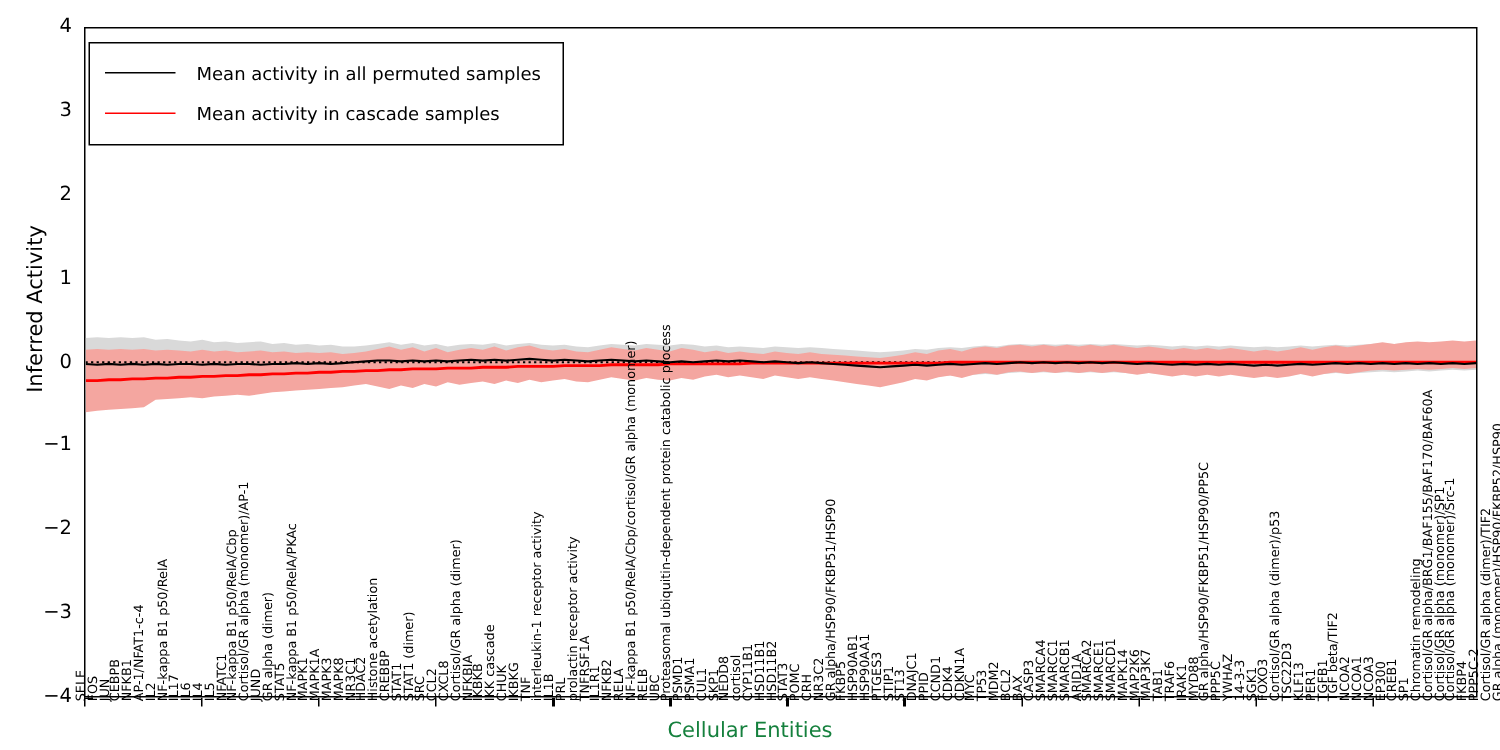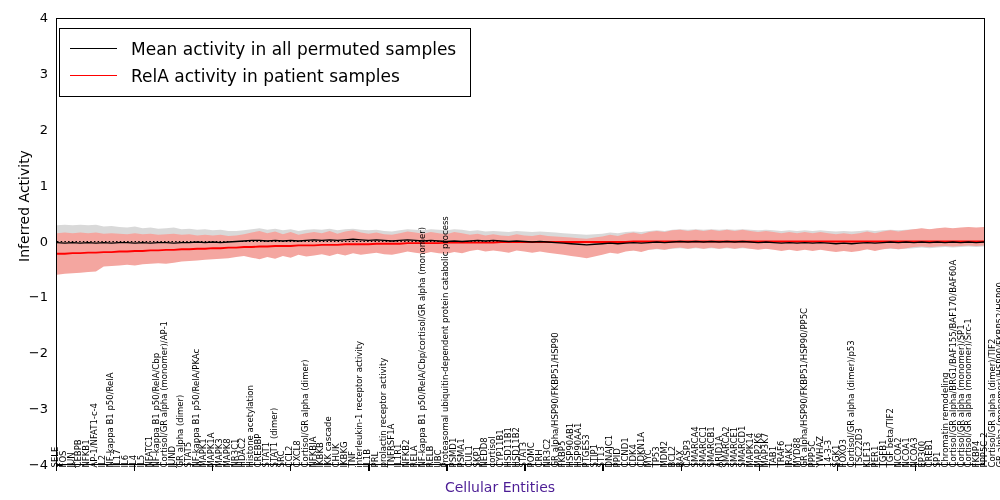--- a/index.html
+++ b/index.html
@@ -12,21 +12,21 @@
   .ttl{
     position:absolute;left:0;top:1px;width:1000px;text-align:center;
     font-size:15px;color:#000;
   }
   .ylab{
     position:absolute;left:-86px;top:198px;width:220px;text-align:center;
     transform:rotate(-90deg);font-size:14px;color:#000;
   }
   .xlab{
     position:absolute;left:0;top:479px;width:1000px;text-align:center;
-    font-size:14px;color:#4c1d95;
+    font-size:14px;color:#15803d;
   }
   .plotbox{
     position:absolute;left:56px;top:18px;width:929px;height:447px;
     border:1.3px solid #000;box-sizing:border-box;overflow:hidden;
     background:#fff;
   }
   .svgwrap{position:absolute;left:0;top:0;width:100%;height:100%;}
   .ytick{
     position:absolute;left:0;width:48px;text-align:right;
     font-size:13px;color:#000;transform:translateY(-8px);
@@ -34,21 +34,21 @@
   .ytickmark{position:absolute;left:56px;width:6px;height:1.3px;background:#000;}
   .xtickmark{position:absolute;top:465px;width:1.3px;height:6px;background:#000;}
   .legend{
     position:absolute;left:59px;top:28px;
     border:1.4px solid #000;background:#fff;
     padding:6px 14px 7px 10px;
   }
   .lrow{display:flex;align-items:center;height:27px;}
   .lline{width:47px;height:0;border-top:1.6px solid #000;margin-right:14px;}
   .lline.red{border-top-color:#ff0000;}
-  .ltxt{font-size:17px;color:#000;white-space:nowrap;}
+  .ltxt{font-size:12px;color:#000;white-space:nowrap;}
   .xlabels{position:absolute;left:56px;top:0;width:929px;height:500px;pointer-events:none;}
   .xl{
     position:absolute;bottom:0;
     transform-origin:left bottom;
     transform:rotate(-90deg);
     font-size:8.5px;line-height:8.5px;
     white-space:nowrap;color:#000;
   }
 </style>
 </head>
@@ -232,17 +232,17 @@
       <div class="xl" style="left: 947.613px; bottom: 33px;">GR alpha (monomer)/HSP90/FKBP52/HSP90</div>
     </div>
 
   <div class="legend">
     <div class="lrow">
       <span class="lline"></span>
       <span class="ltxt">Mean activity in all permuted samples</span>
     </div>
     <div class="lrow">
       <span class="lline red"></span>
-      <span class="ltxt">RelA activity in patient samples</span>
+      <span class="ltxt">Mean activity in cascade samples</span>
     </div>
   </div>
 
 </div>
 
 </body></html>

